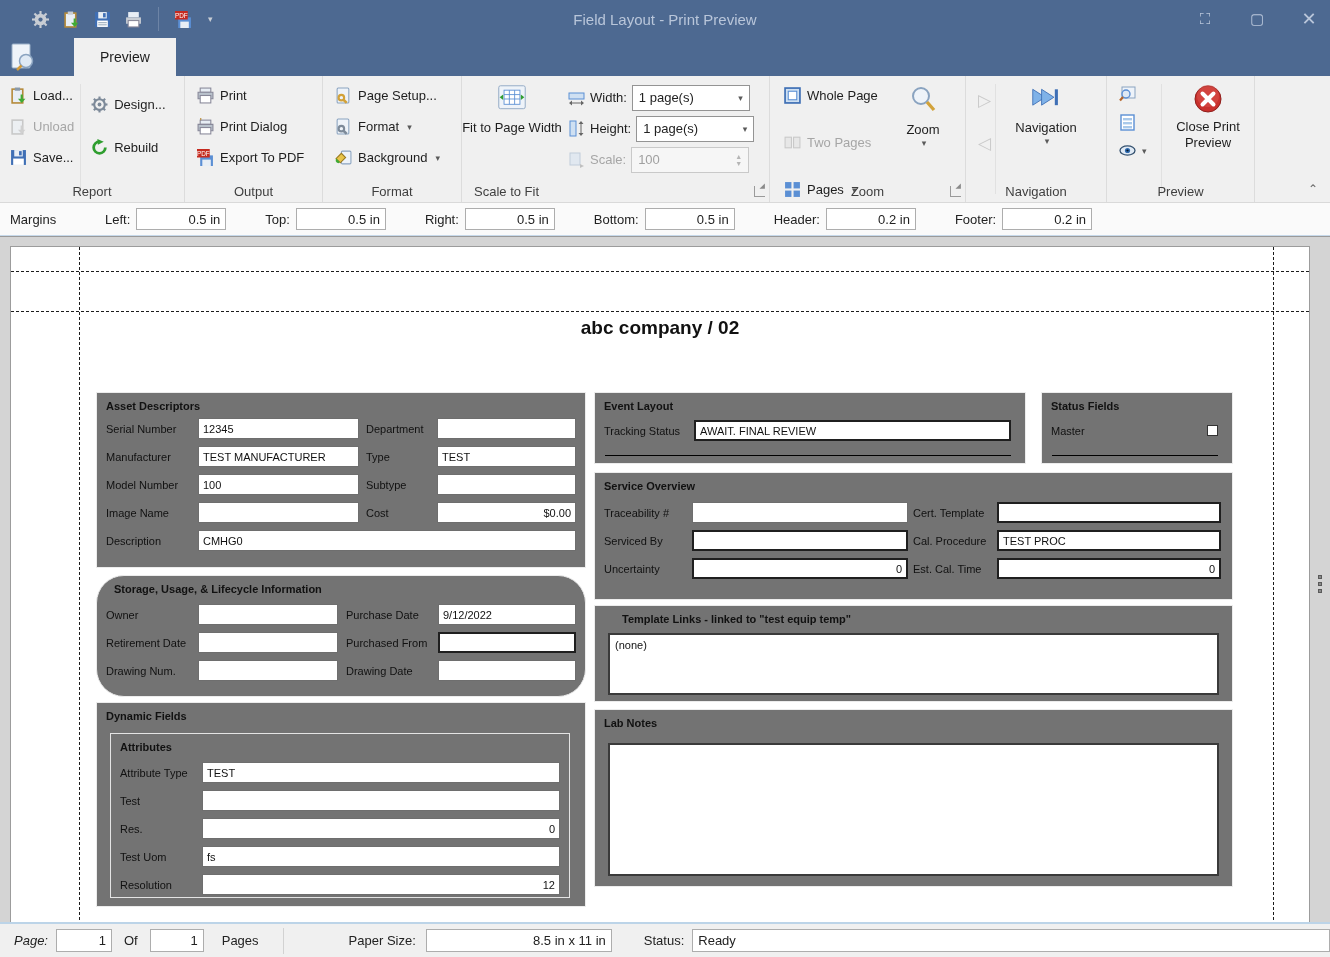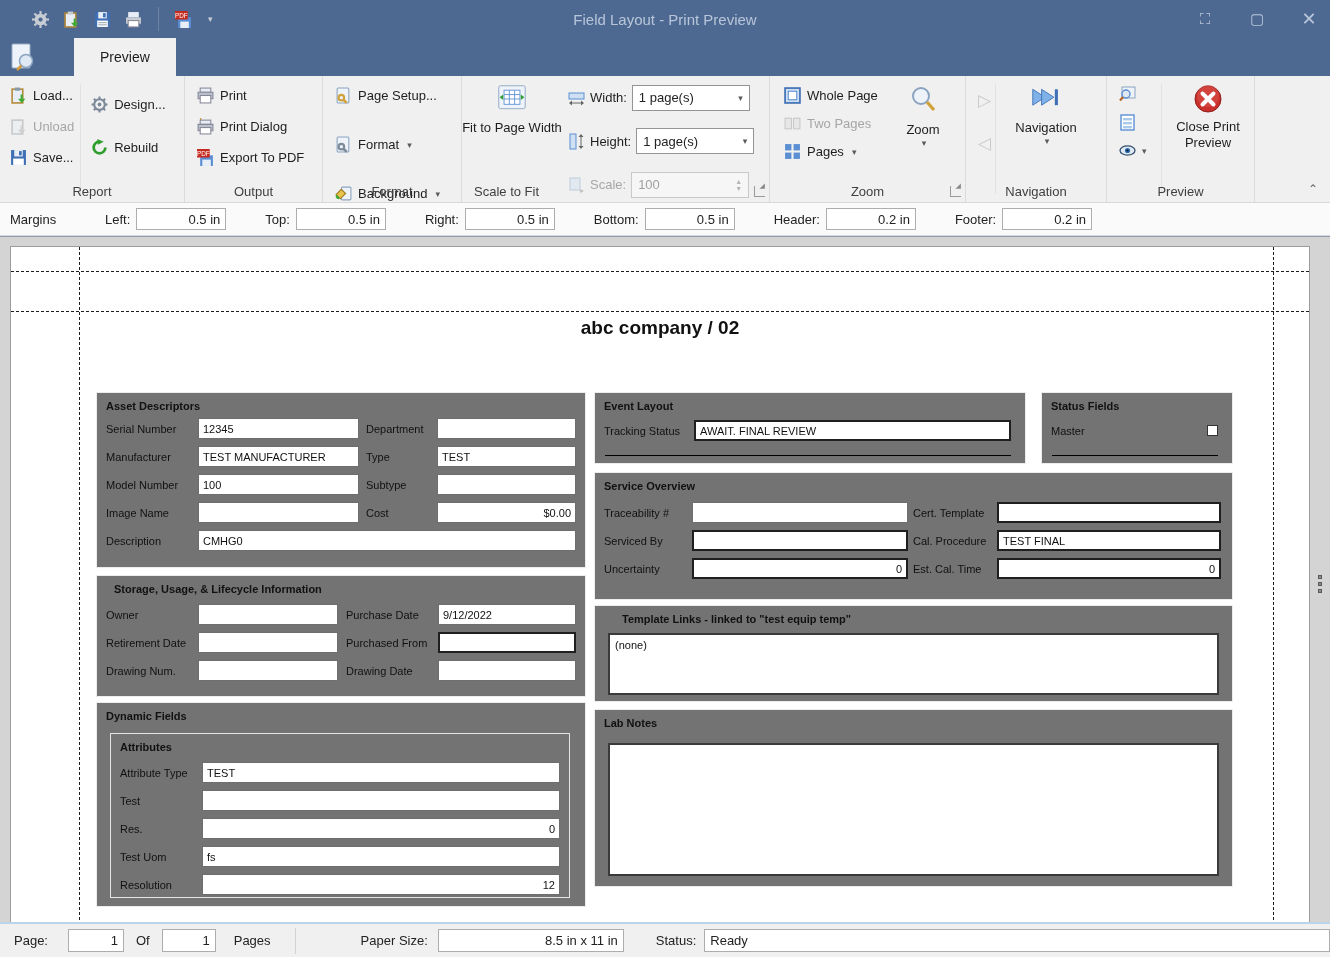--- a/index.html
+++ b/index.html
@@ -255,21 +255,21 @@
               <text x="6" y="6.5" font-size="6" fill="#fff" text-anchor="middle" font-family="Liberation Sans">PDF</text>
             </svg>
           </span>
           <span>Export To PDF</span>
         </div>
     </div>
     <div class="rgroup-label">Output</div>
   </div>
 
   <div class="rgroup" style="width:139px">
-    <div class="col" style="padding:9px 0 0 8px; gap:28px;">
+    <div class="col" style="padding:9px 0 0 8px; gap:10px;">
       <div class="sbtn">
           <span class="ic16">
             <svg viewBox="0 0 16 16">
               <rect x="2" y="1" width="11" height="14" rx="1" fill="#eef3f9" stroke="#8aa3c0"></rect>
               <circle cx="6" cy="10" r="2.6" fill="none" stroke="#d2a23a" stroke-width="2"></circle>
               <line x1="8" y1="12" x2="11" y2="15" stroke="#d2a23a" stroke-width="2.4"></line>
             </svg>
           </span>
           <span>Page Setup...</span>
         </div>
@@ -309,21 +309,21 @@
               <line x1="8" y1="12" x2="26" y2="12" stroke="#5b8fd4"></line>
               <line x1="8" y1="17" x2="26" y2="17" stroke="#5b8fd4"></line>
               <line x1="14" y1="7" x2="14" y2="23" stroke="#5b8fd4"></line>
               <line x1="20" y1="7" x2="20" y2="23" stroke="#5b8fd4"></line>
               <path d="M3 15 l4-3 v6 z" fill="#2f9e2f"></path>
               <path d="M31 15 l-4-3 v6 z" fill="#2f9e2f"></path>
             </svg>
           </span>
         <span style="margin-top:6px">Fit to Page Width</span>
       </div>
-      <div class="col" style="padding:8px 0 0 6px;justify-content:space-between;">
+      <div class="col" style="padding:8px 0 0 6px;">
         <div class="rfield">
           <span class="ic16">
               <svg viewBox="0 0 17 17">
                 <rect x="1" y="4" width="15" height="6" fill="#cfe0f2" stroke="#5b8fd4"></rect>
                 <path d="M1 14 l3-2.5 v5 z M16 14 l-3-2.5 v5 z" fill="#666"></path>
                 <line x1="3" y1="14" x2="14" y2="14" stroke="#666"></line>
               </svg>
             </span>
           <span class="flab">Width:</span>
           <div class="dropdown">
@@ -362,21 +362,21 @@
             </div>
         </div>
       </div>
     </div>
     <div class="rgroup-label" style="text-align:left; padding-left:12px">Scale to Fit</div>
     <div class="launcher"></div>
   </div>
 
   <div class="rgroup" style="width:196px">
     <div style="display:flex; height:100%;">
-      <div class="col" style="padding:9px 0 0 10px; gap:7px; width:118px;">
+      <div class="col" style="padding:9px 0 0 10px; gap:26px; width:118px;">
         <div class="sbtn">
             <span class="ic16">
               <svg viewBox="0 0 16 16">
                 <rect x="1" y="1" width="14" height="14" fill="#cfe0f2" stroke="#3f6fb5" stroke-width="1.6"></rect>
                 <rect x="4" y="4" width="8" height="8" fill="#fff" stroke="#5b8fd4"></rect>
               </svg>
             </span>
             <span>Whole Page</span>
           </div>
         <div class="sbtn disabled">
@@ -549,21 +549,21 @@
         <span class="fbox" style="width:161px"></span>
         <span class="flabel" style="flex:0 0 71px; margin-left:7px">Cost</span>
         <span class="fbox right" style="flex:1">$0.00</span>
       </div>
       <div class="frow">
         <span class="flabel">Description</span>
         <span class="fbox" style="flex:1">CMHG0</span>
       </div>
     </div>
 
-    <div class="card" style="left:85px; top:328px; width:490px; height:122px;">
+    <div class="card" style="left:85px; top:328px; width:490px; height:122px;border-radius:28px;">
       <div class="card-h" style="padding-left:17px">Storage, Usage, &amp; Lifecycle Information</div>
       <div class="frow" style="margin-top:8px">
         <span class="flabel">Owner</span>
         <span class="fbox" style="width:140px"></span>
         <span class="flabel" style="flex:0 0 92px; margin-left:8px">Purchase Date</span>
         <span class="fbox" style="flex:1">9/12/2022</span>
       </div>
       <div class="frow">
         <span class="flabel">Retirement Date</span>
         <span class="fbox" style="width:140px"></span>
@@ -628,21 +628,21 @@
       <div class="frow" style="margin-top:9px; margin-right:11px;">
         <span class="flabel" style="flex:0 0 88px">Traceability #</span>
         <span class="fbox" style="width:216px"></span>
         <span class="flabel" style="flex:0 0 84px; margin-left:5px">Cert. Template</span>
         <span class="fbox dark" style="flex:1"></span>
       </div>
       <div class="frow" style="margin-right:11px;">
         <span class="flabel" style="flex:0 0 88px">Serviced By</span>
         <span class="fbox dark" style="width:216px"></span>
         <span class="flabel" style="flex:0 0 84px; margin-left:5px">Cal. Procedure</span>
-        <span class="fbox dark" style="flex:1">TEST FINAL</span>
+        <span class="fbox dark" style="flex:1">TEST PROC</span>
       </div>
       <div class="frow" style="margin-right:11px;">
         <span class="flabel" style="flex:0 0 88px">Uncertainty</span>
         <span class="fbox dark right" style="width:216px">0</span>
         <span class="flabel" style="flex:0 0 84px; margin-left:5px">Est. Cal. Time</span>
         <span class="fbox dark right" style="flex:1">0</span>
       </div>
     </div>
 
     <div class="card" style="left:583px; top:358px; width:639px; height:97px;">
@@ -657,21 +657,21 @@
   </div>
 
   <div class="splitter">
       <i></i>
       <i></i>
       <i></i>
     </div>
 </div>
 
 <div class="statusbar">
-  <span style="margin-left:14px; margin-right:20px;">Page:</span>
+  <span style="margin-left:14px; margin-right:8px;font-style:italic;">Page:</span>
   <span class="stbox right" style="width:56px">1</span>
   <span style="margin:0 12px;">Of</span>
   <span class="stbox right" style="width:54px">1</span>
   <span style="margin:0 14px 0 18px;">Pages</span>
   <span class="stsep"></span>
   <span style="margin:0 10px 0 55px;">Paper Size:</span>
   <span class="stbox right" style="width:186px">8.5 in x 11 in</span>
   <span style="margin:0 8px 0 32px;">Status:</span>
   <span class="stbox" style="flex:1; margin-right:0;">Ready</span>
 </div>

